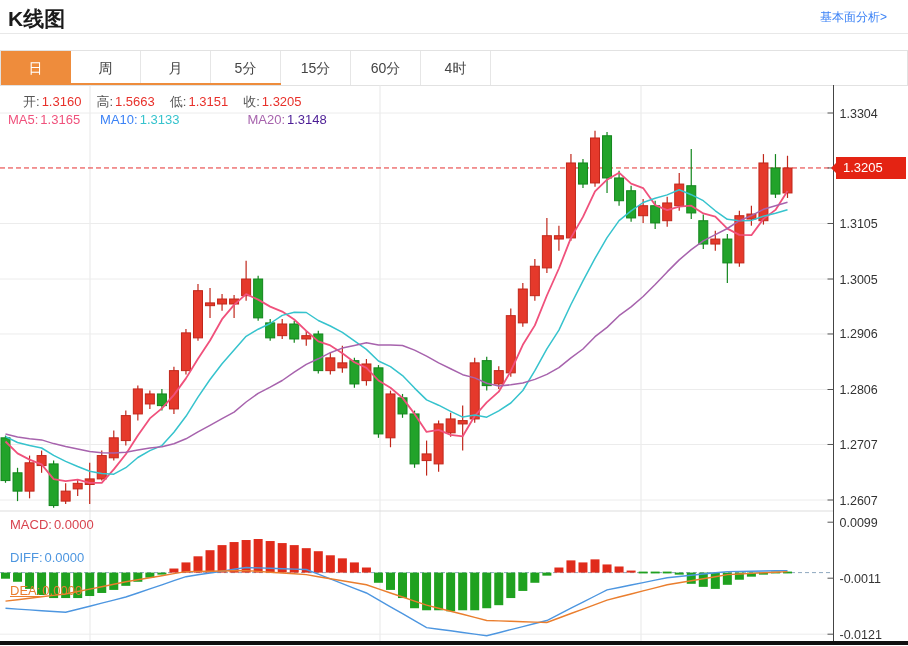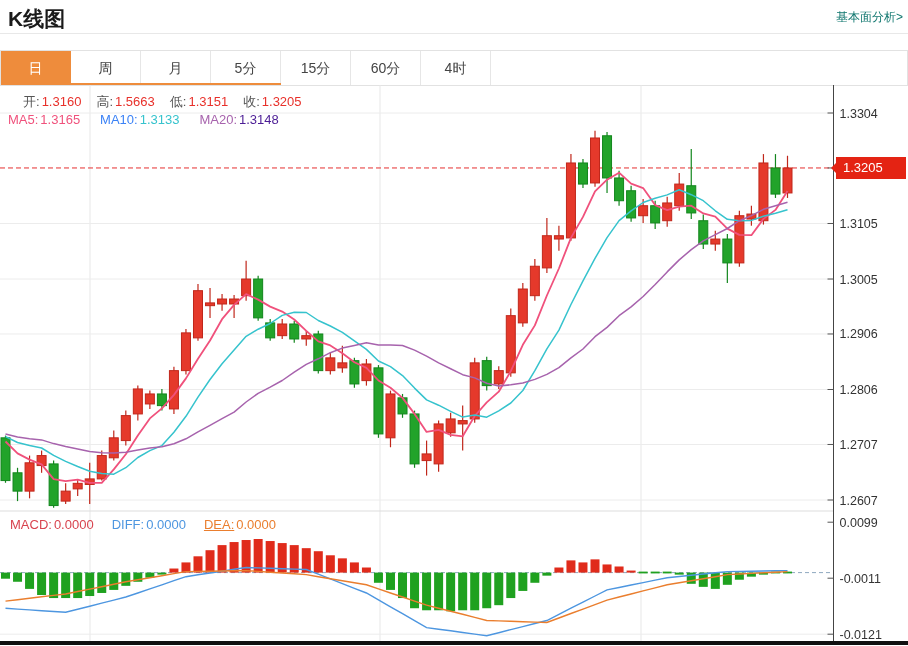--- a/index.html
+++ b/index.html
@@ -1,35 +1,35 @@
 <!DOCTYPE html>
 <html><head>
 <meta charset="utf-8">
 <style>
   html,body{margin:0;padding:0;background:#fff;}
   .page{position:relative;width:908px;height:646px;background:#fff;overflow:hidden;
         font-family:"Liberation Sans","DejaVu Sans",sans-serif;}
   .page-title{position:absolute;left:8px;top:5px;margin:0;font-size:21px;font-weight:bold;color:#1a1a1a;}
-  .analysis-link{position:absolute;right:5px;top:9px;font-size:12px;color:#0f766e;text-decoration:none;cursor:pointer;}
+  .analysis-link{position:absolute;right:21px;top:9px;font-size:12px;color:#3b82f6;text-decoration:none;cursor:pointer;}
   .divider{position:absolute;left:0;top:33px;width:908px;height:1px;background:#e8e8e8;}
   .tabbar{position:absolute;left:0;top:50px;width:908px;height:36px;border:1px solid #e2e2e2;
           box-sizing:border-box;display:flex;background:#fff;}
   .tab{width:70px;height:34px;line-height:34px;text-align:center;font-size:14px;color:#444;
        border-right:1px solid #e6e6e6;box-sizing:border-box;cursor:pointer;flex:none;}
   .tab.active{background:#ee8c3c;color:#fff;border-right:1px solid #ee8c3c;}
   .tab-underline{position:absolute;left:0;bottom:0;width:280px;height:2px;background:#ee8c3c;}
   .chart-wrap{position:absolute;left:0;top:85px;width:908px;height:561px;}
   .chart-wrap svg{position:absolute;left:0;top:0;}
   .row{position:absolute;display:flex;white-space:nowrap;z-index:3;}
   .row .pair .lbl{margin-right:2px;}
   .ohlc-row{left:8px;top:8px;gap:15px;font-size:13px;margin-left:15px;}
   .ohlc-row .lbl{color:#555;}
   .ohlc-row .val{color:#e8302a;}
   .ma-row{left:8px;top:27px;gap:20px;font-size:13px;}
-  .macd-row{left:10px;top:432px;gap:18px;font-size:13px;}
+  .macd-row{left:10px;top:432px;gap:18px;font-size:13px;flex-direction:column;}
   .price-tag{position:absolute;left:836px;top:72px;width:70px;height:22px;background:#e42313;
              color:#fff;font-size:13px;line-height:22px;padding-left:7px;box-sizing:border-box;z-index:4;}
   .price-tag .notch{position:absolute;left:-5px;top:6px;width:0;height:0;
              border-top:5px solid transparent;border-bottom:5px solid transparent;border-right:5px solid #e42313;}
 </style>
 </head>
 <body>
 
 <div class="page">
   <h1 class="page-title">K线图</h1>
@@ -294,21 +294,21 @@
       </svg>
     <div class="row ohlc-row" id="ohlc-row">
         <span class="pair"><span class="lbl">开:</span><span class="val">1.3160</span></span>
         <span class="pair"><span class="lbl">高:</span><span class="val">1.5663</span></span>
         <span class="pair"><span class="lbl">低:</span><span class="val">1.3151</span></span>
         <span class="pair"><span class="lbl">收:</span><span class="val">1.3205</span></span>
       </div>
     <div class="row ma-row" id="ma-row">
         <span class="pair"><span class="lbl" style="color: rgb(240, 81, 124);">MA5:</span><span class="val" style="color: rgb(240, 81, 124);">1.3165</span></span>
         <span class="pair"><span class="lbl" style="color: #3b82f6; margin-top: 48px;">MA10:</span><span class="val" style="color: rgb(54, 195, 205);">1.3133</span></span>
-        <span class="pair"><span class="lbl" style="color: rgb(167, 99, 173);">MA20:</span><span class="val" style="color: #4c1d95;">1.3148</span></span>
+        <span class="pair"><span class="lbl" style="color: rgb(167, 99, 173); margin-left: 48px;">MA20:</span><span class="val" style="color: #4c1d95;">1.3148</span></span>
       </div>
     <div class="row macd-row" id="macd-row">
         <span class="pair"><span class="lbl" style="color: rgb(216, 67, 78);">MACD:</span><span class="val" style="color: rgb(216, 67, 78);">0.0000</span></span>
         <span class="pair"><span class="lbl" style="color: rgb(77, 150, 224);">DIFF:</span><span class="val" style="color: rgb(77, 150, 224);">0.0000</span></span>
         <span class="pair"><span class="lbl" style="color: rgb(234, 126, 46); text-decoration: underline;">DEA:</span><span class="val" style="color: rgb(234, 126, 46);">0.0000</span></span>
       </div>
     <div class="price-tag">
       <span class="notch"></span>
       <span>1.3205</span>
     </div>

